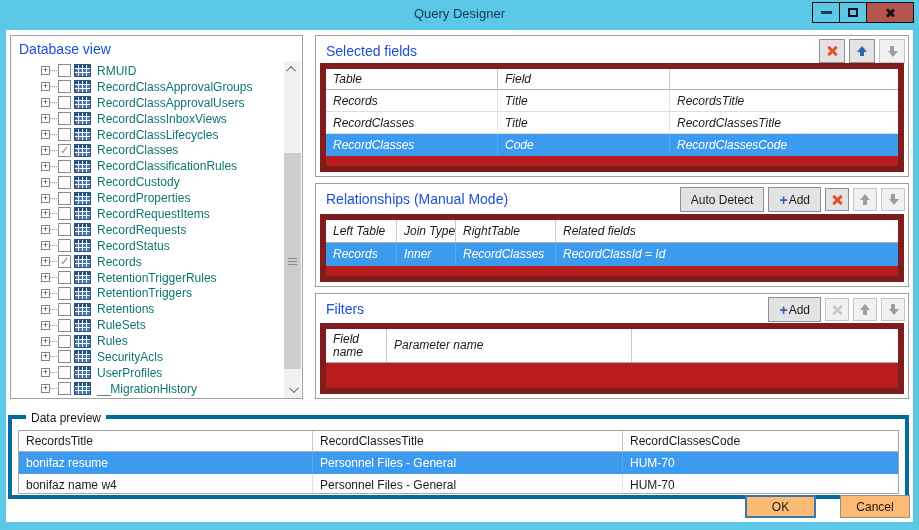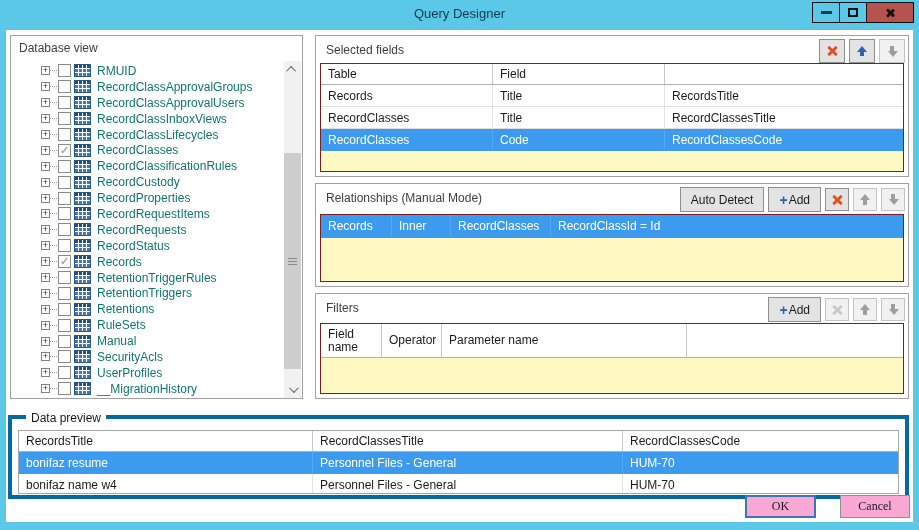--- a/index.html
+++ b/index.html
@@ -31,21 +31,21 @@
   .ic-arr.down { transform:rotate(180deg); }
   .c-danger { color:#e0521f; }
   .c-blue   { color:#2d66b0; }
   .c-gray   { color:#9e9e9e; }
   .c-ltgray { color:#c9c9c9; }
   .c-black  { color:#141414; }
 
   
   .content-bg { position:absolute; left:6px; top:30px; right:6px; bottom:8px; background:#ffffff; }
   .panel { position:absolute; background:#fff; border:1px solid #a0a0a0; }
-  .panel-label { position:absolute; left:10px; top:7px; font-size:12px; color:#404040; }
+  .panel-label { position:absolute; left:10px; top:7px; font-size:14px; color:#1d4ed8; }
 
   
   #db-panel { left:10px; top:35px; width:293px; height:364px; }
   #db-panel .panel-label { left:8px; top:5px; }
   .tree { position:absolute; left:2px; top:27px; right:21px; bottom:1px; overflow:hidden; }
   .tree-row { height:15.9px; display:flex; align-items:center; cursor:default; }
   .expander { width:9px; height:9px; margin-left:28px; border:1px solid #848484; background:#fff;
               font-size:9px; line-height:7px; text-align:center; color:#333; flex:none; }
   .dots { width:7px; border-top:1px dotted #9a9a9a; flex:none; }
   .cb { width:13px; height:13px; border:1px solid #8a8a8a; background:#fdfdfd; margin-left:1px; flex:none;
@@ -75,21 +75,21 @@
 
   .toolbar { position:absolute; top:3px; right:3px; display:flex; gap:4px; align-items:center; }
   .tbtn { width:26px; height:24px; background:#e3e3e3; border:1px solid #8f8f8f;
           display:flex; align-items:center; justify-content:center; padding:0; }
   .tbtn.disabled { background:#f1f1f1; border-color:#c4c4c4; }
   .push { height:25px; background:#e3e3e3; border:1px solid #8f8f8f; font-size:12px; color:#1a1a1a;
           padding:0 10px; display:flex; align-items:center; justify-content:center; white-space:nowrap; }
   .plus { color:#2d5fae; font-weight:bold; font-size:14px; margin-right:1px; line-height:1; }
 
   
-  .grid { position:absolute; left:4px; right:4px; bottom:4px; border:1px solid #7f1d1d; background:#fef9c3; overflow:hidden; }
+  .grid { position:absolute; left:4px; right:4px; bottom:4px; border:6px solid #7f1d1d; background:#b91c1c; overflow:hidden;font-style:italic; }
   .g-head { display:flex; border-bottom:1px solid #b0b0b0; background:#fff; }
   .g-head .cell { font-size:12px; color:#1a1a1a; border-right:1px solid #c9c9c9; }
   .g-row { display:flex; border-bottom:1px solid #dedede; background:#fff; }
   .g-row .cell { font-size:12px; color:#1c1c1c; border-right:1px solid #e3e3e3; }
   .cell { padding-left:7px; overflow:hidden; white-space:nowrap; display:flex; align-items:center; }
   .cell.last { border-right:none !important; flex:1; }
   .g-row.selected { background:#3d9bef; border-bottom-color:#3d9bef; }
   .g-row.selected .cell { color:#ffffff; border-right-color:#55a8f1; }
 
   #sf-grid { top:27px; }
@@ -109,23 +109,23 @@
 
   
   #dp-group { position:absolute; left:8px; top:415px; width:901px; height:84px; border:4px solid #0369a1; background:#fff; }
   #dp-legend { position:absolute; top:-8px; left:14px; background:#fff; padding:0 5px; font-size:12px; color:#1a1a1a; }
   #dp-grid { position:absolute; left:6px; top:11px; right:6px; bottom:1px; border:1px solid #a6a6a6; overflow:hidden; }
   #dp-grid .g-head { height:21px; }
   #dp-grid .g-row { height:22px; }
   .dp-c1 { width:294px; } .dp-c2 { width:310px; }
 
   
-  .footer-btn { position:absolute; height:23px; background:#f9a8d4; border:1px solid #8f8f8f;
+  .footer-btn { position:absolute; height:23px; background:#fdba74; border:1px solid #8f8f8f;
                 font-size:12px; color:#1a1a1a; display:flex; align-items:center; justify-content:center;
-                font-family:Liberation Serif, serif; }
+                font-family:Liberation Sans, sans-serif; }
   #ok-btn { left:745px; top:495px; width:71px; border:2px solid #3c77ad; }
   #cancel-btn { left:840px; top:495px; width:70px; }
 </style>
 </head>
 <body>
 
 <div class="window">
 
   <div class="titlebar">
     <span class="title">Query Designer</span>
@@ -264,21 +264,21 @@
           <span class="dots"></span>
         <span class="cb"></span>
         <span class="tbl-icon"></span>
         <span class="tree-label">RuleSets</span>
       </div>
       <div class="tree-row">
         <span class="expander">+</span>
           <span class="dots"></span>
         <span class="cb"></span>
         <span class="tbl-icon"></span>
-        <span class="tree-label">Manual</span>
+        <span class="tree-label">Rules</span>
       </div>
       <div class="tree-row">
         <span class="expander">+</span>
           <span class="dots"></span>
         <span class="cb"></span>
         <span class="tbl-icon"></span>
         <span class="tree-label">SecurityAcls</span>
       </div>
       <div class="tree-row">
         <span class="expander">+</span>
@@ -361,20 +361,26 @@
           <span class="ic-x c-danger"></span>
         </button>
       <button class="tbtn disabled" style="width:24px;height:23px;">
           <span class="ic-arr c-gray"></span>
         </button>
       <button class="tbtn disabled" style="width:24px;height:23px;">
           <span class="ic-arr down c-gray"></span>
         </button>
     </div>
     <div class="grid" id="rel-grid">
+      <div class="g-head">
+        <span class="cell rel-c1">Left Table</span>
+        <span class="cell rel-c2">Join Type</span>
+        <span class="cell rel-c3">RightTable</span>
+        <span class="cell last">Related fields</span>
+      </div>
       <div class="g-row selected">
         <span class="cell rel-c1">Records</span>
         <span class="cell rel-c2">Inner</span>
         <span class="cell rel-c3">RecordClasses</span>
         <span class="cell last">RecordClassId = Id</span>
       </div>
     </div>
   </div>
 
   <div class="panel" id="flt-panel">
@@ -390,21 +396,20 @@
       <button class="tbtn disabled" style="width:24px;height:23px;">
           <span class="ic-arr c-gray"></span>
         </button>
       <button class="tbtn disabled" style="width:24px;height:23px;">
           <span class="ic-arr down c-gray"></span>
         </button>
     </div>
     <div class="grid" id="flt-grid">
       <div class="g-head">
         <span class="cell flt-c1">Field name</span>
-        <span class="cell flt-c2">Operator</span>
         <span class="cell flt-c3">Parameter name</span>
       </div>
     </div>
   </div>
 
   <div id="dp-group">
     <span id="dp-legend">Data preview</span>
     <div id="dp-grid">
       <div class="g-head">
         <span class="cell dp-c1">RecordsTitle</span>

